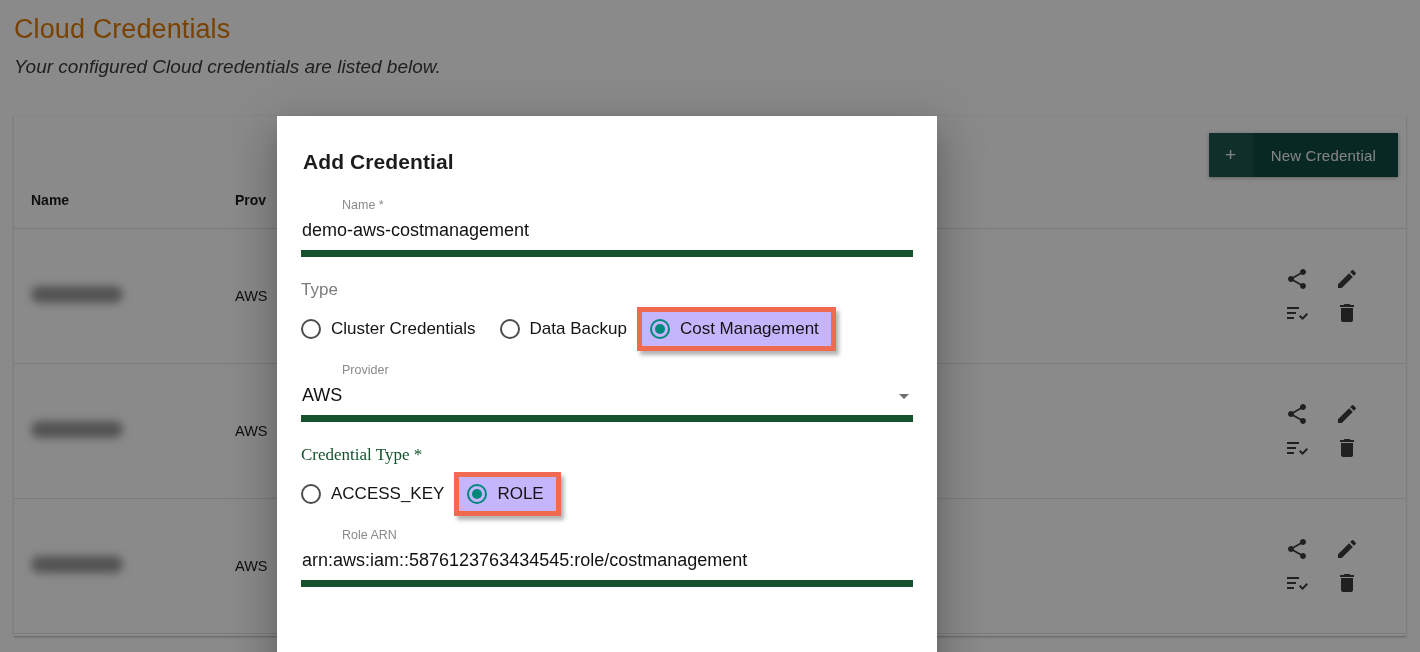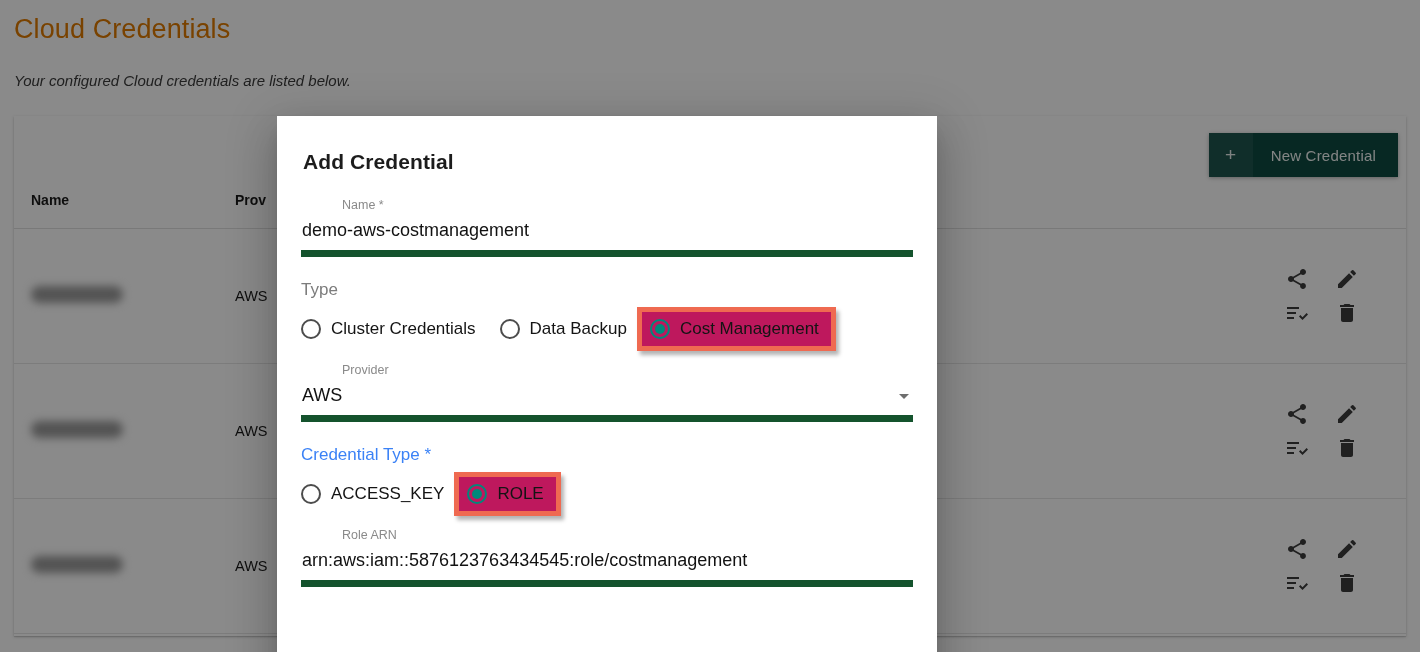--- a/index.html
+++ b/index.html
@@ -28,22 +28,22 @@
     left: 14px;
     top: 14px;
     font-size: 27px;
     font-weight: 400;
     color: #e07b00;
     letter-spacing: 0.1px;
   }
   .page-subtitle {
     position: absolute;
     left: 14px;
-    top: 72px;
-    font-size: 15px;
+    top: 56px;
+    font-size: 19px;
     font-style: italic;
     color: #3b3b3b;
   }
 
   
   .card {
     position: absolute;
     left: 14px;
     top: 116px;
     width: 1392px;
@@ -213,21 +213,21 @@
     border-right: 5px solid transparent;
     border-top: 5px solid #6e6e6e;
   }
 
   .group-label {
     font-size: 17px;
     color: #7c7c7c;
     margin-top: 22px;
     line-height: 22px;
   }
-  .group-label.req { color: #3b82f6; }
+  .group-label.req { color: #14532d; font-family: Liberation Serif, serif; }
 
   .radio-row {
     display: flex;
     align-items: center;
     margin-top: 6px;
     position: relative;
   }
   .radio-item {
     display: flex;
     align-items: center;
@@ -262,21 +262,21 @@
   .radio-text {
     margin-left: 10px;
     font-size: 17px;
     color: #141414;
     white-space: nowrap;
   }
 
   
   .hl-box {
     border: 5px solid #ef6a51;
-    background: #be185d;
+    background: #c4b5fd;
     box-shadow: 3px 4px 4px rgba(0,0,0,0.30);
     padding: 4px 12px 4px 8px;
     margin-left: 10px;
   }
   .hl-box .radio-item { padding: 3px 0; }
 
   .dlg-actions {
     position: absolute;
     right: 24px;
     bottom: 20px;

